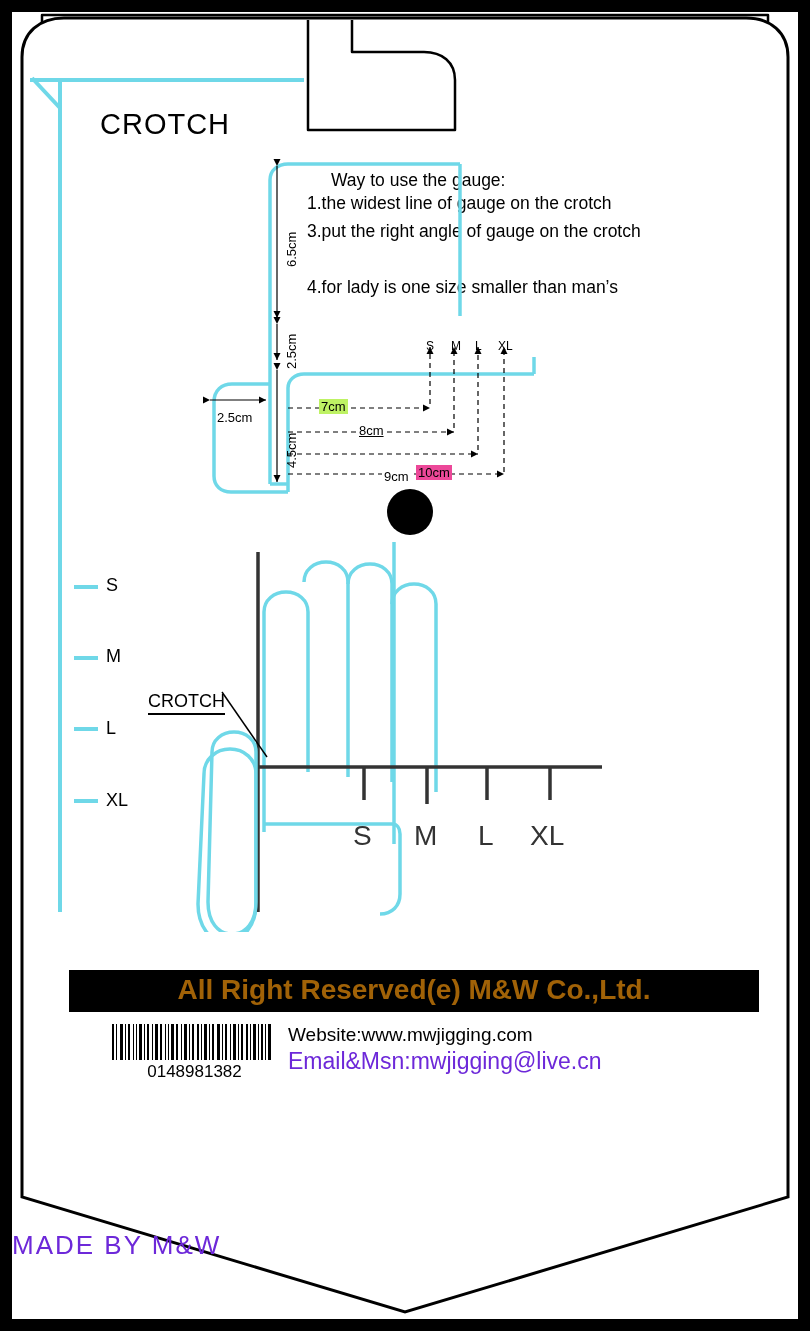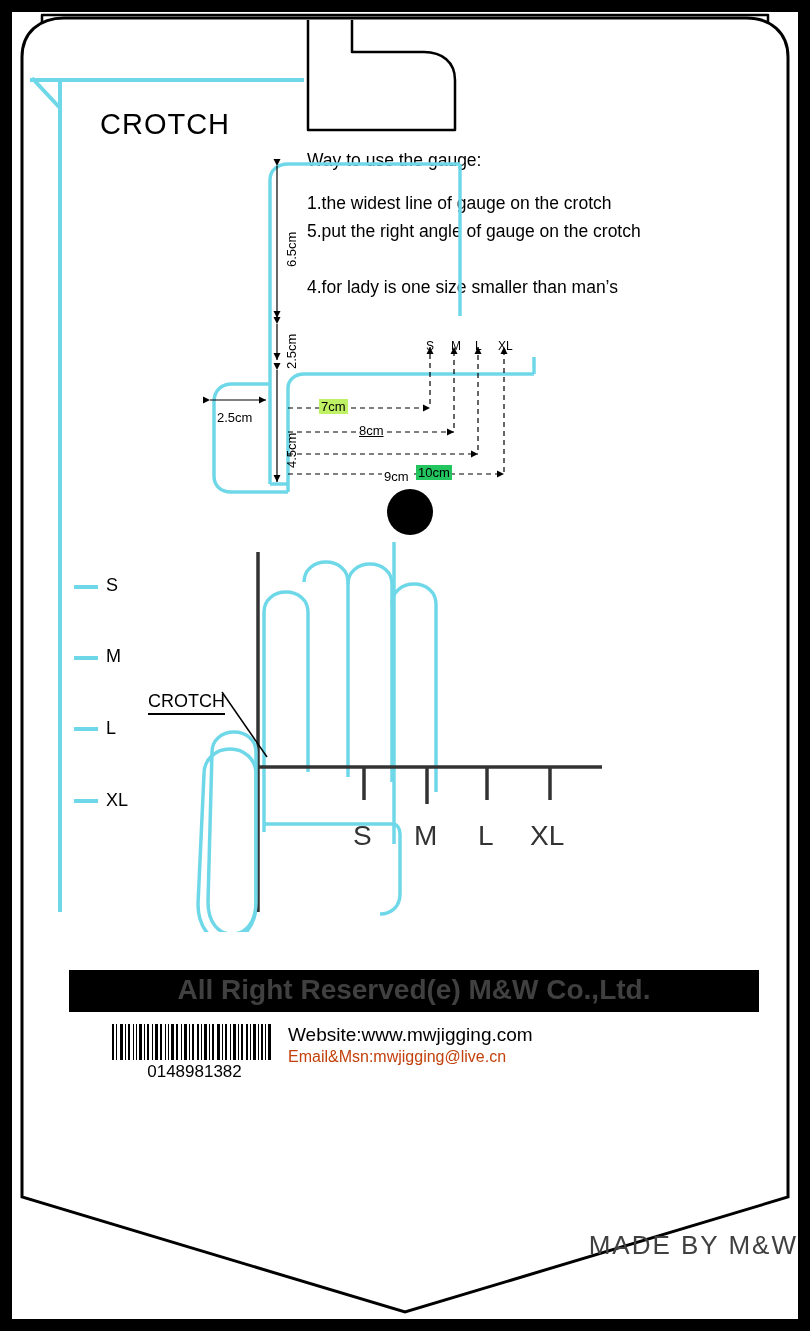--- a/index.html
+++ b/index.html
@@ -7,38 +7,38 @@
   #card{
     position:absolute;left:12px;top:12px;width:786px;height:1307px;
     background:#fff;overflow:hidden;
   }
   
   .abs{position:absolute;}
   svg{display:block;}
   .txt{position:absolute;color:#000;white-space:nowrap;}
   #title-crotch{left:88px;top:96px;font-size:29px;letter-spacing:1px;}
   .instr{left:295px;font-size:17.5px;}
-  .instr0{top:138px;}
+  .instr0{top:158px;margin-left:24px;}
   .instr1{top:181px;}
   .instr2{top:209px;}
   .instr3{top:237px;}
   .instr4{top:265px;}
   .dimv{position:absolute;font-size:13px;color:#000;transform:rotate(-90deg);transform-origin:left top;white-space:nowrap;}
   .dimh{position:absolute;font-size:13px;color:#000;white-space:nowrap;}
   .sizelbl{position:absolute;font-size:18px;color:#000;}
   .sizesm{position:absolute;font-size:12px;color:#000;}
   .bigsize{position:absolute;font-size:28px;color:#333;}
   #crotch2{position:absolute;left:136px;top:679px;font-size:18px;color:#000;border-bottom:2px solid #000;padding-bottom:1px;}
   #footer-bar{position:absolute;left:57px;top:958px;width:690px;height:42px;background:#000;}
-  #footer-text{position:absolute;left:57px;top:962px;width:690px;text-align:center;color:#404040;font-size:28px;font-weight:bold;}
+  #footer-text{position:absolute;left:57px;top:962px;width:690px;text-align:center;color:#a16207;font-size:28px;font-weight:bold;}
   #barcode{position:absolute;left:100px;top:1012px;width:160px;height:36px;}
   #barcode-num{position:absolute;left:100px;top:1050px;width:165px;text-align:center;font-size:17px;color:#000;}
   #website{position:absolute;left:276px;top:1012px;font-size:19px;color:#000;}
-  #email{position:absolute;left:276px;top:1036px;font-size:16px;color:#c2410c;}
-  #madeby{position:absolute;left:0;top:1218px;width:786px;text-align:right;font-size:26px;color:#404040;letter-spacing:2px;}
+  #email{position:absolute;left:276px;top:1036px;font-size:23px;color:#6d28d9;}
+  #madeby{position:absolute;left:0;top:1218px;width:786px;text-align:left;font-size:26px;color:#6d28d9;letter-spacing:2px;}
   #dot{position:absolute;left:375px;top:477px;width:46px;height:46px;border-radius:50%;background:#000;}
 </style>
 </head>
 <body>
 
 <div id="card">
 
   <svg class="abs" style="left:0;top:0;" width="786" height="1307">
     <path d="M30,3 L756,3 L756,1190 L393,1295 L30,1190 Z" fill="none" stroke="#000" stroke-width="2.5" stroke-linejoin="round" transform="translate(0,0)"></path>
     <path d="M10,45 C10,20 28,6 52,6 L734,6 C758,6 776,20 776,45 L776,1185 L393,1300 L10,1185 Z" fill="#fff" stroke="#000" stroke-width="3"></path>
@@ -60,21 +60,21 @@
 
   <div class="sizelbl" style="left:94px;top:563px;">S</div>
   <div class="sizelbl" style="left:94px;top:634px;">M</div>
   <div class="sizelbl" style="left:94px;top:706px;">L</div>
   <div class="sizelbl" style="left:94px;top:778px;">XL</div>
 
   <div class="txt" id="title-crotch">CROTCH</div>
 
   <div class="txt instr instr0">Way to use the gauge:</div>
   <div class="txt instr instr1">1.the  widest  line of gauge on the crotch</div>
-  <div class="txt instr instr2">5.put the right angle of gauge on the crotch</div>
+  <div class="txt instr instr2">3.put the right angle of gauge on the crotch</div>
   <div class="txt instr instr4">4.for lady is one size smaller than man’s</div>
 
   <svg class="abs" style="left:180px;top:140px;" width="380" height="350">
     <g stroke="#6fd8e8" stroke-width="3.5" fill="none" stroke-linejoin="round">
       <path d="M78,170 L78,28 C78,18 86,12 96,12 L268,12"></path>
       <path d="M268,12 L268,164"></path>
       <path d="M78,170 L78,332"></path>
       <path d="M22,250 L22,324 C22,334 29,340 39,340 L96,340"></path>
       <path d="M22,250 C22,238 30,232 40,232 L78,232"></path>
       <path d="M96,340 L96,236 C96,228 103,222 112,222 L342,222"></path>
@@ -113,21 +113,21 @@
   </svg>
 
   <div class="dimv" style="left:272px;top:255px;">6.5cm</div>
   <div class="dimv" style="left:272px;top:357px;">2.5cm</div>
   <div class="dimv" style="left:272px;top:456px;">4.5cm</div>
   <div class="dimh" style="left:205px;top:398px;">2.5cm</div>
 
   <div class="dimh" style="left:307px;top:387px;background:#bef264;padding:0 2px;">7cm</div>
   <div class="dimh" style="left:345px;top:411px;background:#fff;padding:0 2px;text-decoration:underline;">8cm</div>
   <div class="dimh" style="left:370px;top:433px;background:#fff;padding:0 2px;margin-top:24px;">9cm</div>
-  <div class="dimh" style="left:404px;top:453px;background:#22c55e;padding:0 2px;">10cm</div>
+  <div class="dimh" style="left:404px;top:453px;background:#ec4899;padding:0 2px;">10cm</div>
 
   <div class="sizesm" style="left:414px;top:327px;">S</div>
   <div class="sizesm" style="left:439px;top:327px;">M</div>
   <div class="sizesm" style="left:463px;top:327px;">L</div>
   <div class="sizesm" style="left:486px;top:327px;">XL</div>
 
   <div id="dot"></div>
 
   <svg class="abs" style="left:130px;top:530px;" width="500" height="390">
     <g stroke="#6fd8e8" stroke-width="3.5" fill="none" stroke-linejoin="round">

